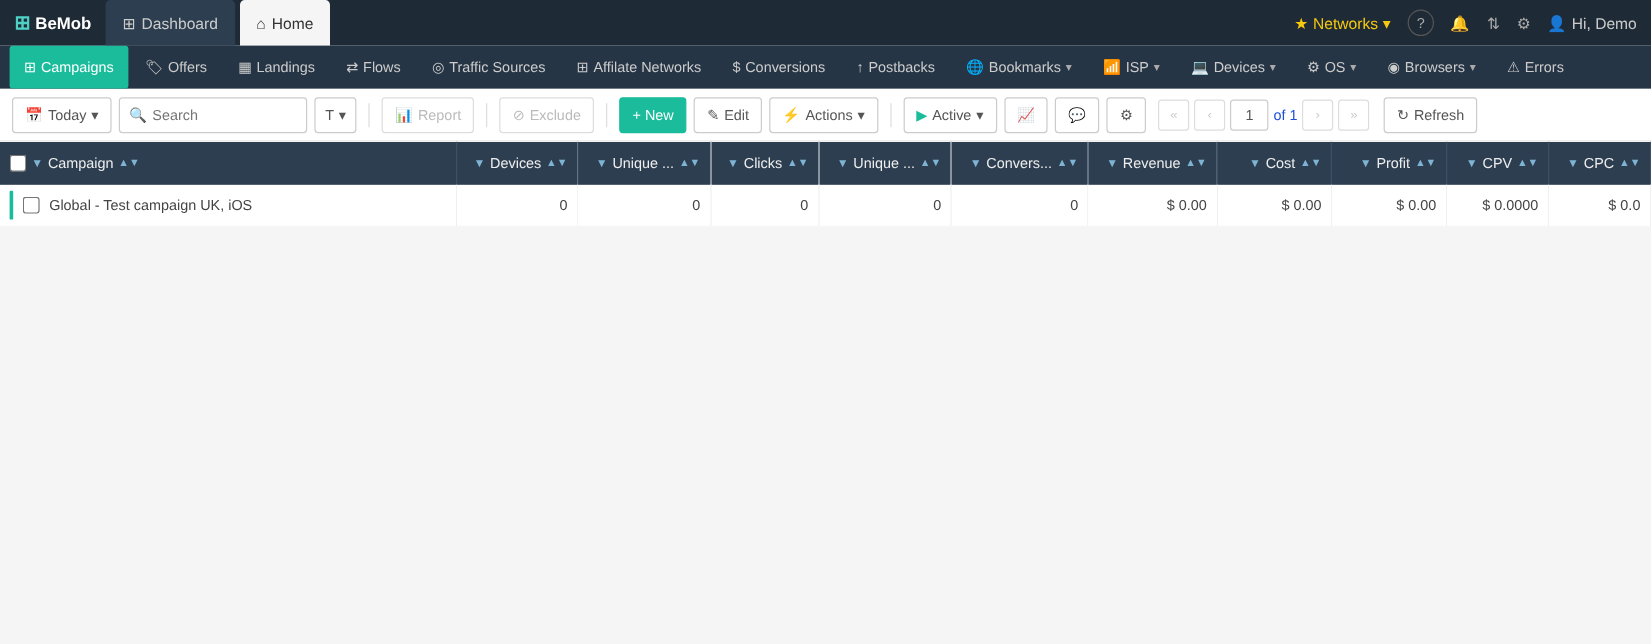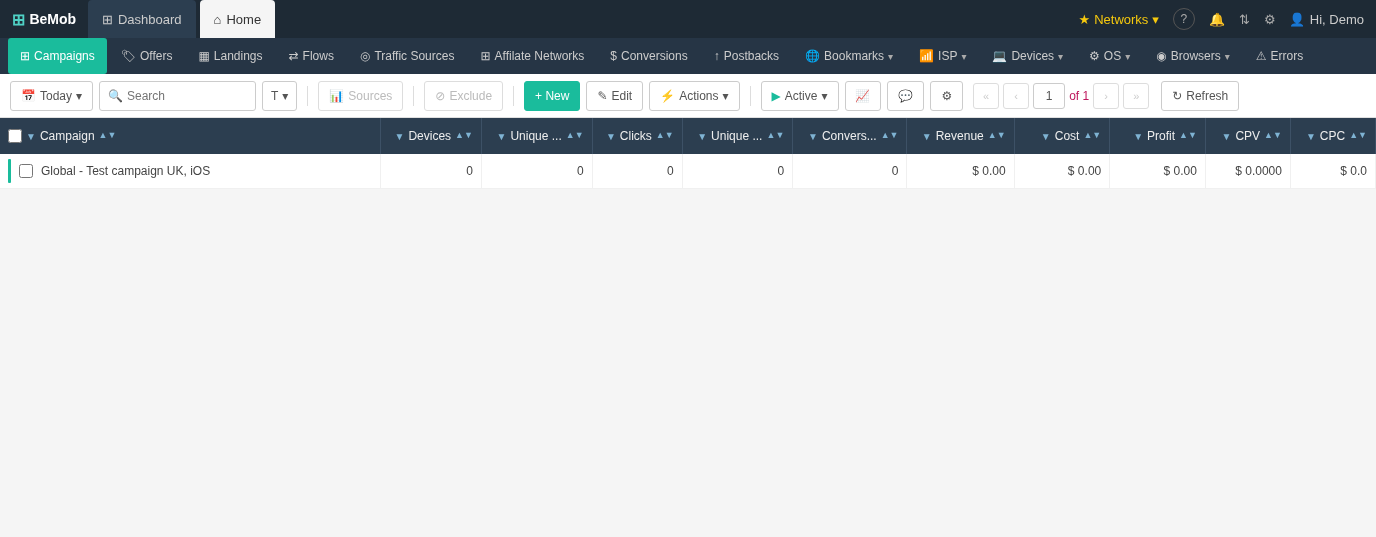--- a/index.html
+++ b/index.html
@@ -133,21 +133,21 @@
       background: #fff; color: #555; font-size: 11px;
       display: flex; align-items: center; justify-content: center;
       cursor: pointer;
     }
     .pag-btn.disabled { color: #ccc; cursor: not-allowed; }
     .pag-input {
       width: 32px; height: 26px;
       border: 1px solid #ccc; border-radius: 3px;
       text-align: center; font-size: 12px; color: #555;
     }
-    .pag-text { font-size: 12px; color: #be185d; }
+    .pag-text { font-size: 12px; color: #1d4ed8; }
 
     
     .table-container {
       background: #fff;
       overflow-x: auto;
     }
     table {
       width: 100%;
       border-collapse: collapse;
       font-size: 12px;
@@ -309,21 +309,21 @@
 
   <div class="t-btn">
     <span>T</span>
     <span>▾</span>
   </div>
 
   <div class="divider-v"></div>
 
   <button class="toolbar-btn disabled">
     <span>📊</span>
-    <span>Sources</span>
+    <span>Report</span>
   </button>
 
   <div class="divider-v"></div>
 
   <button class="toolbar-btn disabled">
     <span>⊘</span>
     <span>Exclude</span>
   </button>
 
   <div class="divider-v"></div>

